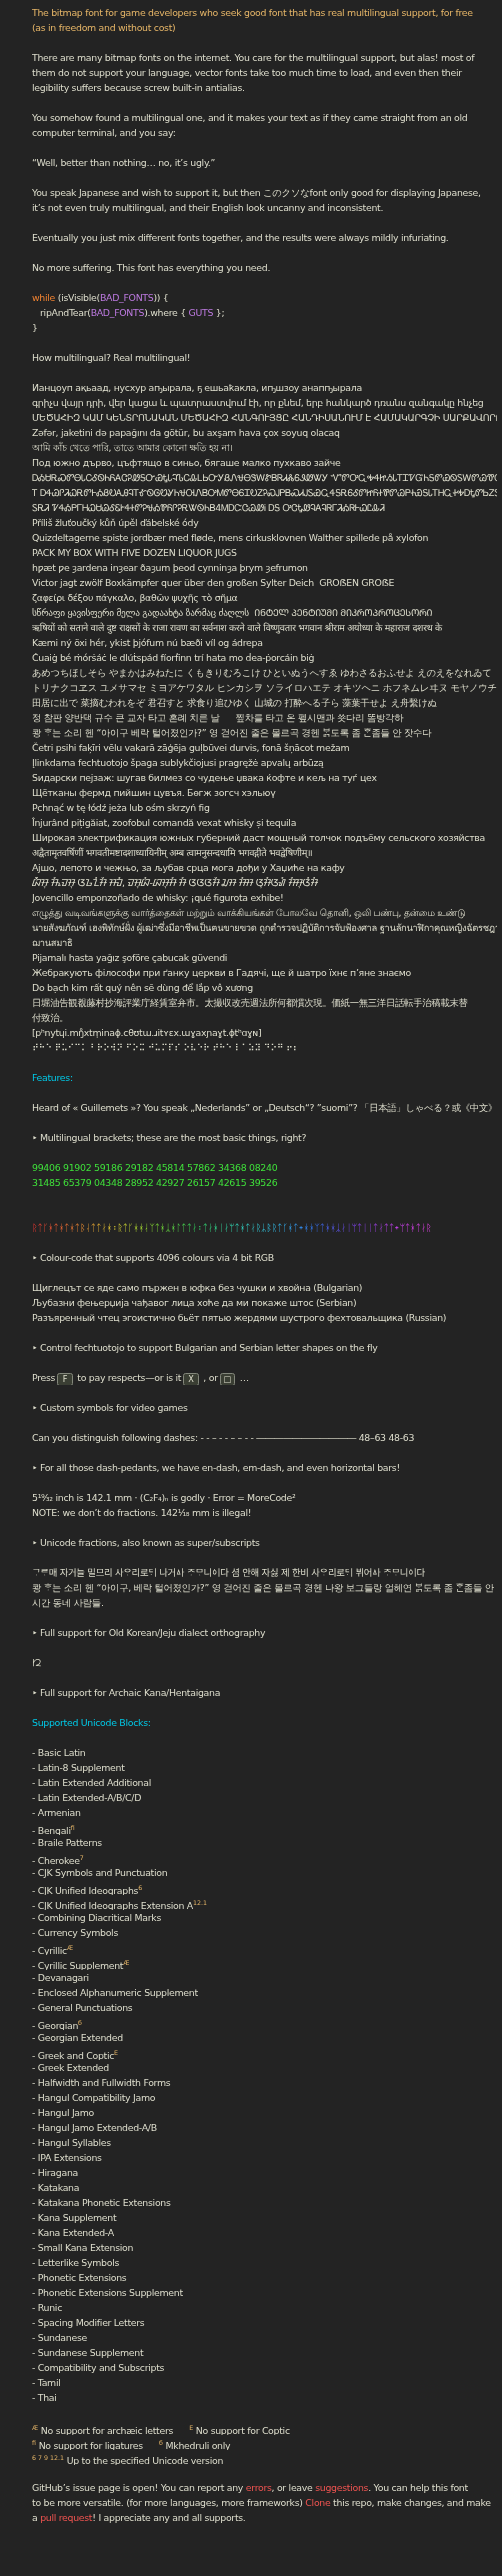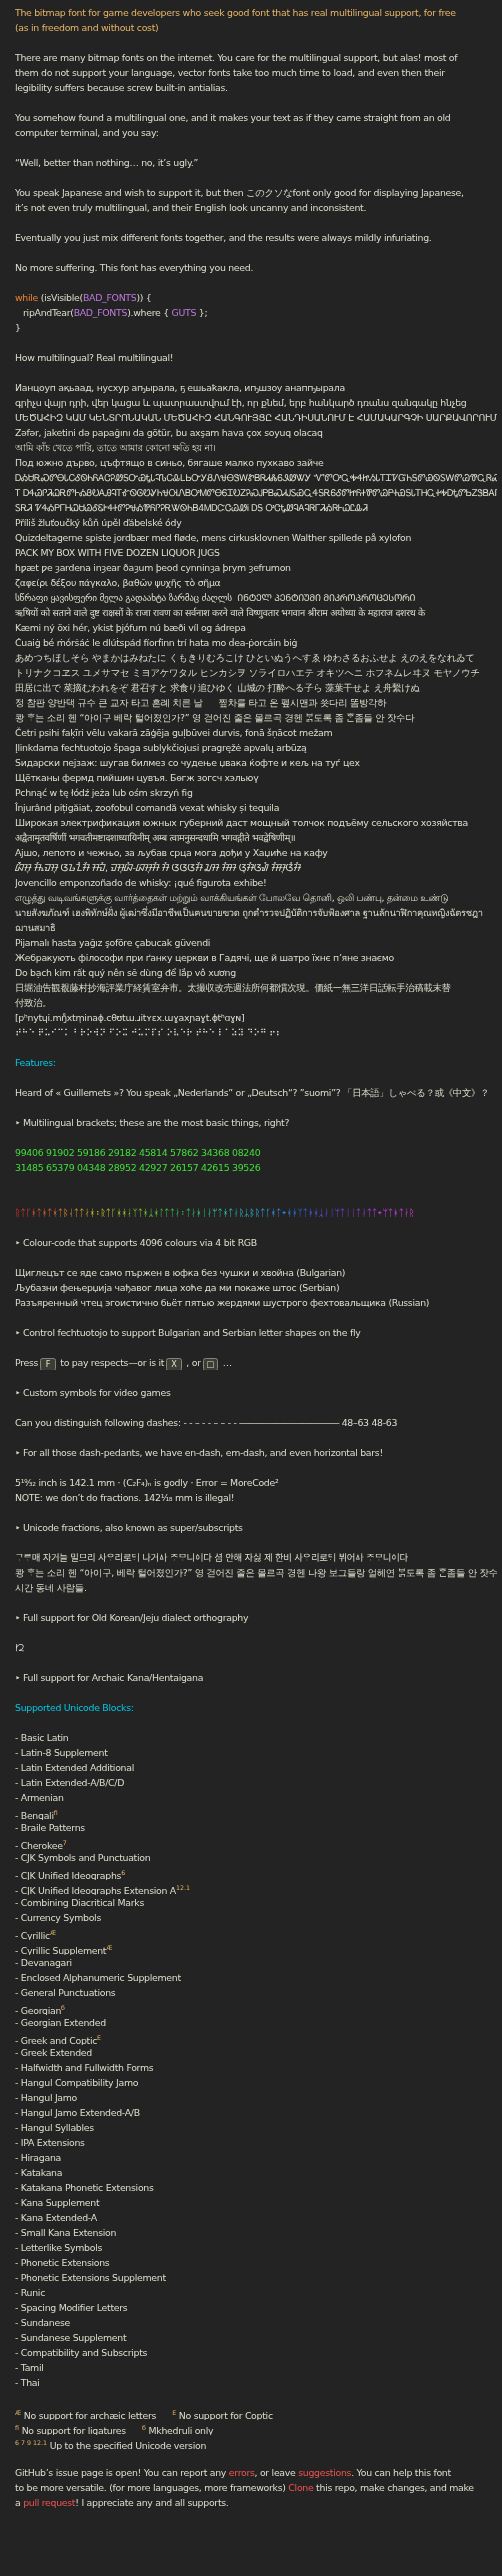--- a/index.html
+++ b/index.html
@@ -1,20 +1,20 @@
 <!DOCTYPE html>
 <html style="font-size:10px"><head>
 <meta charset="utf-8">
 <style>
   html,body{margin:0;padding:0;background:#232323;}
   body{width:502px;height:2576px;overflow:hidden;}
   .page{
     box-sizing:border-box;
     width:502px;height:2576px;
-    padding:5px 5px 0 15px;
+    padding:5px 5px 0 32px;
     font-family:"DejaVu Sans","Liberation Sans",sans-serif;
     font-size:9.4px;
     letter-spacing:-0.3px;
     color:#dedecd;
   }
   .line{
     height:15px;
     line-height:15px;
     white-space:pre;
     overflow:hidden;
@@ -85,20 +85,21 @@
       <div class="line"><span class="st-default">Zəfər, jaketini də papağını da götür, bu axşam hava çox soyuq olacaq</span></div>
       <div class="line"><span class="st-default">আমি কাঁচ খেতে পারি, তাতে আমার কোনো ক্ষতি হয় না।</span></div>
       <div class="line"><span class="st-default">Под южно дърво, цъфтящо в синьо, бягаше малко пухкаво зайче</span></div>
       <div class="line"><span class="st-default">ᎠᎣᏌᎡᏍᏛᎾᏓᏟᎴᏫᏂᏲᎪᏣᎮᏪᎦᏅᏯᎿᏓᎸᏖᏟᎲᏞᏏᏅᎩᏰᏁᏠᎾᏕᎳᏑᏴᏒᏗᏜᏮᏭᏪᏔᎩ ᏉᏛᎤᏩᎭᏎᏥᏱᏓᎢᏆᏤᏳᏂᎦᏛᏯᏫᏚᎳᏛᏊᏡᏩᏒᏍᎪᏞᏐᏈᎵᏦᎸᏑᏙᏴᏆᏗᏣᏈᏍᎨᏓᏤᎱᎺᏒᎦᏍᏇᎢᏏᏴ</span></div>
       <div class="line"><span class="st-default">Ꭲ ᎠᏎᏊᎵᏘᏇᎡᏛᎰᎣᏰᎧᎪᎯᎸᎢᎹᏫᎶᏬᎽᏂᏠᎺᏁᏴᎤᎷᏛᎾᏮᏆᎧᏃᎮᏍᎫᏢᏴᏍᏗᎫᏚᏯᏩᏎᎦᎡᏮᎴᏛᏥᏲᏐᏈᏛᏊᏢᏐᏯᎦᏓᎢᎻᏩᏐᎭᎠᎿᏛᏏᏃᏕᏴᎪᎱᎡᏯᏐᎢᏎᏉᏌᎢᏴ</span></div>
       <div class="line"><span class="st-default">ᏚᎡᏘ ᏤᏎᎣᏢᎱᎻᏇᏌᏊᎴᏋᎨᏎᏐᏛᎮᏠᎣᏈᏲᎵᎮᎡᏔᏫᏂᏴ4ᎷᎠᏨᏣᏊᏪᎥ ᎠᎦ ᎤᏣᎿᏪᎸᎪᎸᏒᎱᏘᎣᏒᎰᏇᏝᎲᏘ</span></div>
       <div class="line"><span class="st-default">Příliš žluťoučký kůň úpěl ďábelské ódy</span></div>
       <div class="line"><span class="st-default">Quizdeltagerne spiste jordbær med fløde, mens cirkusklovnen Walther spillede på xylofon</span></div>
       <div class="line"><span class="st-default">PACK MY BOX WITH FIVE DOZEN LIQUOR JUGS</span></div>
       <div class="line"><span class="st-default">hƿæt ƿe ȝardena inȝear ðaȝum þeod cynninȝa þrym ȝefrumon</span></div>
+      <div class="line"><span class="st-default">Victor jagt zwölf Boxkämpfer quer über den großen Sylter Deich  GROẞEN GROẞE</span></div>
       <div class="line"><span class="st-default">ζαφείρι δέξου πάγκαλο, βαθῶν ψυχῆς τὸ σῆμα</span></div>
       <div class="line"><span class="st-default">სწრაფი ყავისფერი მელა გადაახტა ზარმაც ძაღლს  ᲘᲜᲢᲔᲚ ᲞᲔᲜᲢᲘᲣᲛᲘ ᲛᲘᲙᲠᲝᲞᲠᲝᲪᲔᲡᲝᲠᲘ</span></div>
       <div class="line"><span class="st-default">ऋषियों को सताने वाले दुष्ट राक्षसों के राजा रावण का सर्वनाश करने वाले विष्णुवतार भगवान श्रीराम अयोध्या के महाराज दशरथ के</span></div>
       <div class="line"><span class="st-default">Kæmi ný öxi hér, ykist þjófum nú bæði víl og ádrepa</span></div>
       <div class="line"><span class="st-default">Ċuaiġ bé ṁórṡáċ le dlúṫspád fíorḟinn trí hata mo ḋea-ṗorcáin biġ</span></div>
       <div class="line"><span class="st-default">あめつちほしそら やまかはみねたに くもきりむろこけ ひといぬうへすゑ ゆわさるおふせよ えのえをなれゐて</span></div>
       <div class="line"><span class="st-default">トリナクコヱス ユメサマセ ミヨアケワタル ヒンカシヲ ソライロハエテ オキツヘニ ホフネムレヰヌ モヤノウチ</span></div>
       <div class="line"><span class="st-default">田居に出で 菜摘むわれをぞ 君召すと 求食り追ひゆく 山城の 打酔へる子ら 藻葉干せよ え舟繫けぬ</span></div>
       <div class="line"><span class="st-default">정 참판 양반댁 규수 큰 교자 타고 혼례 치른 날      찦차를 타고 온 펲시맨과 쑛다리 똠방각하</span></div>
       <div class="line"><span class="st-default">쾅 ᄒᆞ는 소리 헨 “아이구 베락 털어졌인가?” 영 걷어진 줄은 몰르곡 경헨 ᄇᆞᆰ도록 좀 ᄒᆞᆫ좀들 안 잣수다</span></div>

